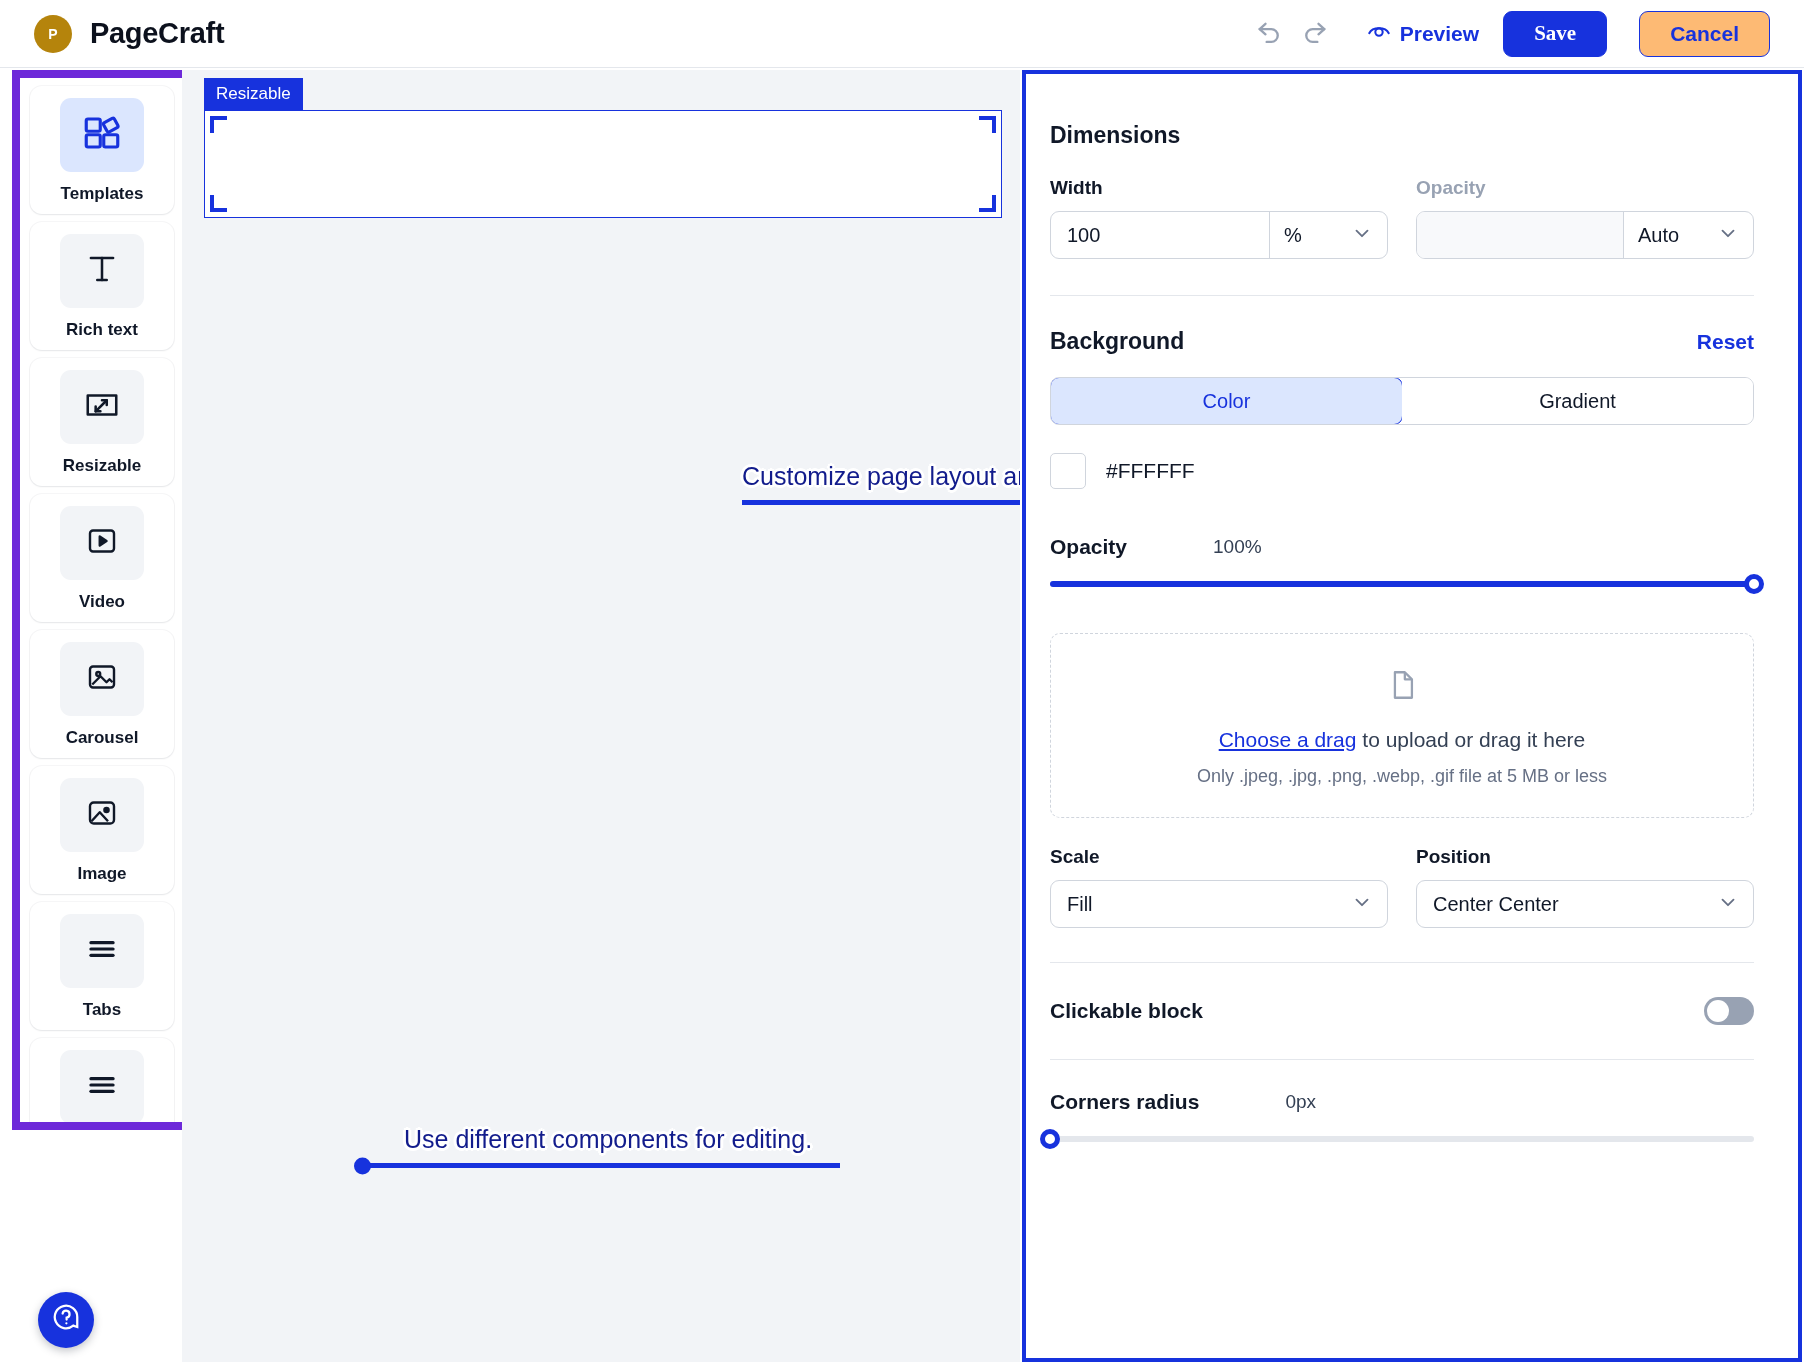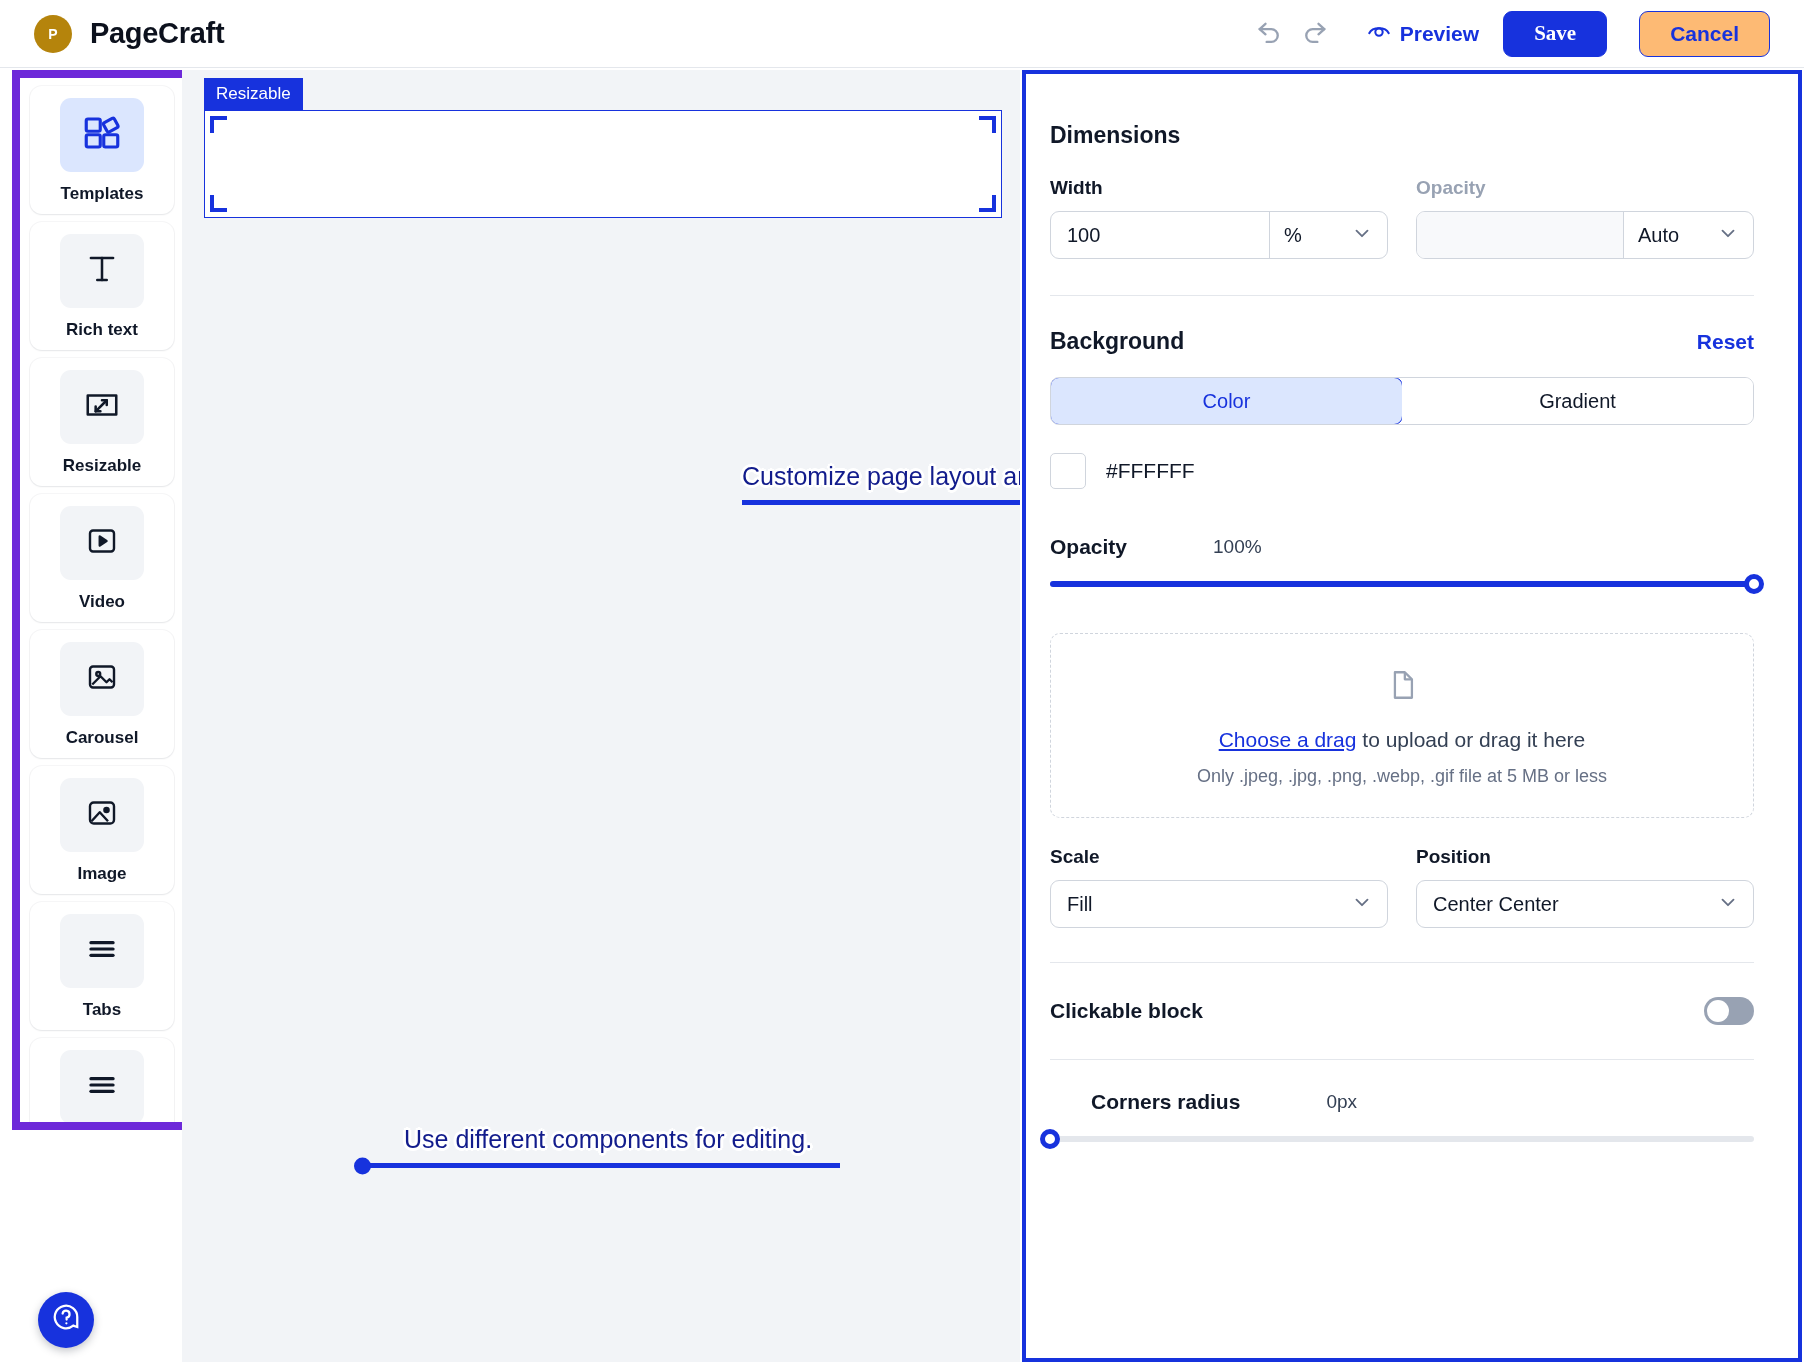--- a/index.html
+++ b/index.html
@@ -486,21 +486,21 @@
 
       <div class="toggle-row">
         <div class="slider-label">Clickable block</div>
         <div class="toggle">
           <span class="knob"></span>
         </div>
       </div>
 
       <div class="divider" style="margin-top:34px;"></div>
 
-      <div class="slider-head" style="margin-top:30px;margin-left:41px;">
+      <div class="slider-head" style="margin-top:30px;">
         <div class="slider-label">Corners radius</div>
         <div class="slider-val">0px</div>
       </div>
       <div class="slider">
         <div class="fill" id="radius-fill" style="width: 0%;"></div>
         <div class="knob" id="radius-knob" style="left: 0%;"></div>
       </div>
 
     </div>
   </div>

